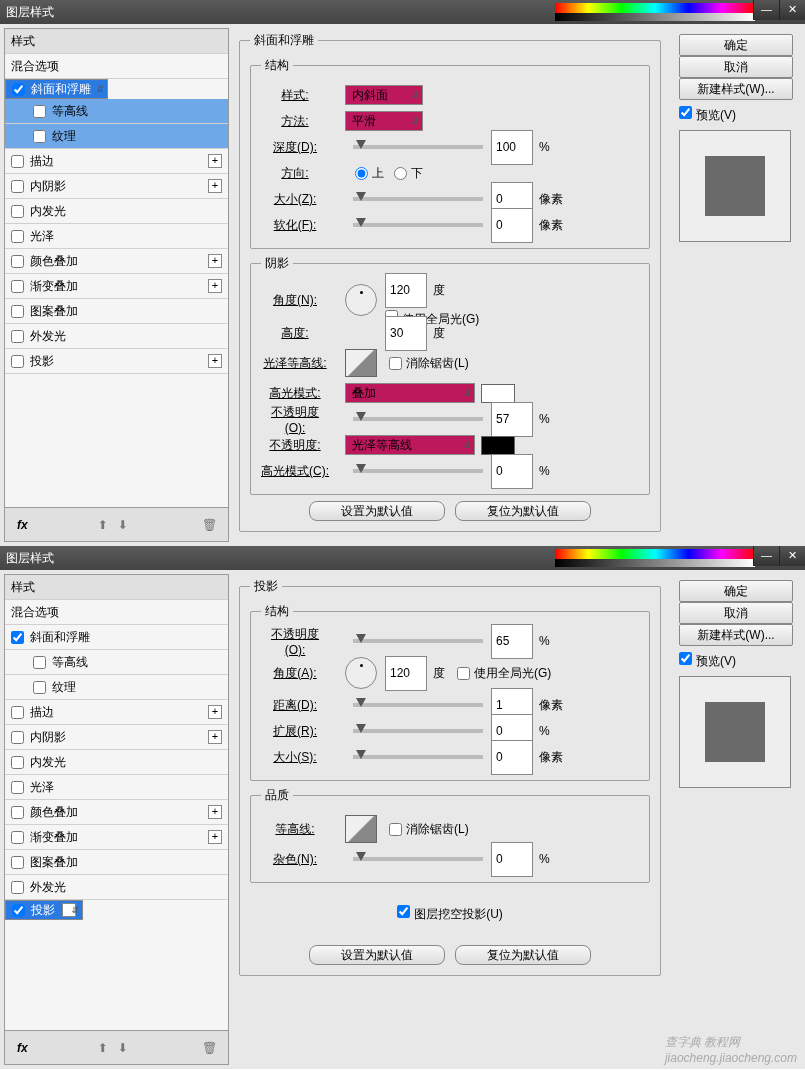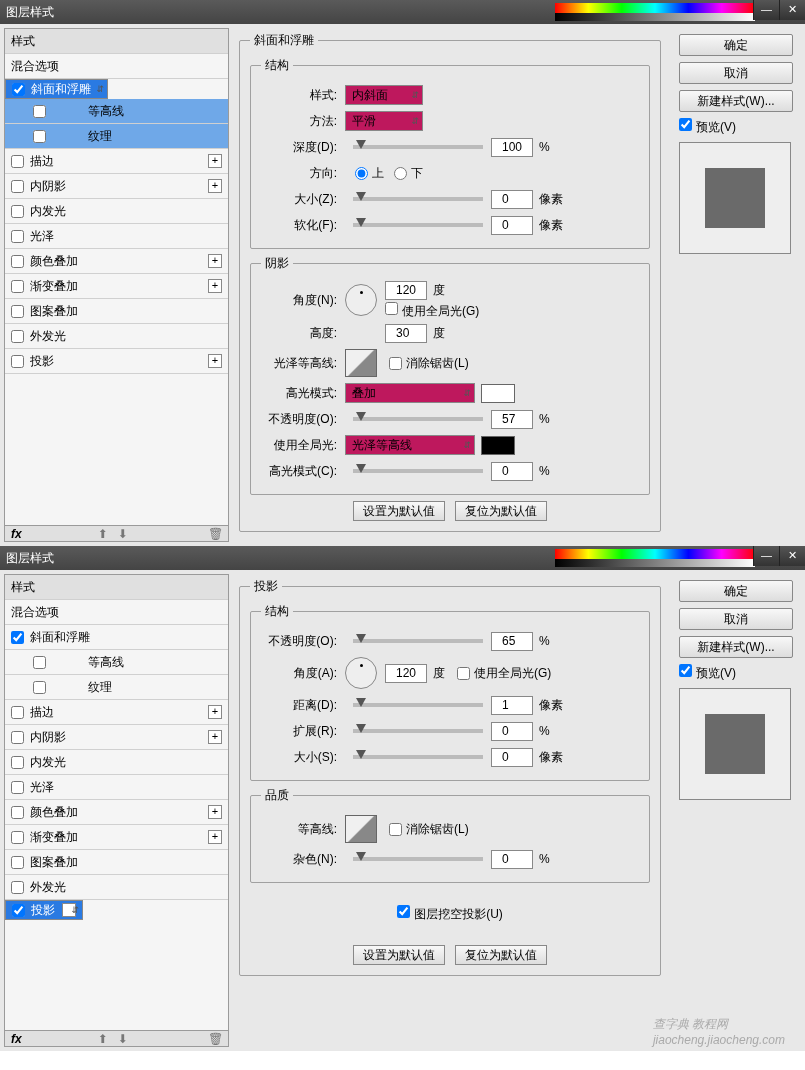--- a/index.html
+++ b/index.html
@@ -10,53 +10,53 @@
 .titlebar .grey { position: absolute; right: 50px; top: 13px; width: 200px; height: 8px; background: linear-gradient(90deg,#000,#fff); }
 .winbtns { position: absolute; right: 0; top: 0; display: flex; }
 .winbtn { width: 26px; height: 20px; background: linear-gradient(#555,#333); color: #fff; text-align: center; line-height: 18px; border-left: 1px solid #222; cursor: pointer; font-size: 11px; }
 .dlgbody { display: flex; padding: 4px; gap: 4px; }
 .leftcol { width: 225px; display: flex; flex-direction: column; }
 .stylelist { border: 1px solid #9a9a9a; background: #f5f5f5; flex: 1; }
 .styleitem { height: 25px; display: flex; align-items: center; padding: 0 6px; border-bottom: 1px solid #d0d0d0; position: relative; cursor: pointer; }
 .styleitem.hdr { background: #e0e0e0; font-weight: normal; }
 .styleitem.sel { background: #2a7ae2; color: #fff; }
 .styleitem.sel2 { background: #6fa8e8; }
-.styleitem.sub { padding-left: 28px; gap: 36px; }
+.styleitem.sub { padding-left: 28px; }
 .styleitem input[type=checkbox] { margin-right: 6px; }
 .plusbox { position: absolute; right: 6px; width: 14px; height: 14px; border: 1px solid #888; background: #fff; text-align: center; line-height: 11px; font-size: 11px; }
-.leftfoot { height: 16px; border: 1px solid #9a9a9a; border-top: none; background: #e0e0e0; display: flex; align-items: flex-end; padding: 0 6px; justify-content: space-between; }
+.leftfoot { height: 34px; border: 1px solid #9a9a9a; border-top: none; background: #e0e0e0; display: flex; align-items: center; padding: 0 12px; justify-content: space-between; }
 .fxbtn { font-style: italic; font-weight: bold; cursor: pointer; }
 .arrows { display: flex; gap: 6px; }
 .arr { width: 14px; height: 14px; color: #777; cursor: pointer; }
 .trash { width: 14px; height: 14px; color: #777; cursor: pointer; }
 .centercol { flex: 1; padding: 4px 6px; }
 fieldset { border: 1px solid #a0a0a0; border-radius: 2px; margin-bottom: 6px; padding: 8px 10px 10px; }
 legend { padding: 0 4px; }
 .row { display: flex; align-items: center; height: 26px; }
-.lbl { width: 84px; text-align: right; padding-right: 8px; }
+.lbl { width: 84px; text-align: center; padding-right: 16px; text-decoration: underline; }
 .sel { height: 20px; border: 1px solid #888; background: #be185d; padding: 0 16px 0 6px; min-width: 78px; position: relative; display: inline-flex; align-items: center; }
 .sel::after { content: "⇵"; position: absolute; right: 3px; font-size: 9px; color: #555; }
 .slider { flex: 1; max-width: 130px; height: 4px; background: #bbb; position: relative; margin: 0 8px; }
 .slider::before { content: ""; position: absolute; top: -5px; left: 3px; width: 0; height: 0; border-left: 5px solid transparent; border-right: 5px solid transparent; border-top: 9px solid #555; }
-.numbox { width: 42px; height: 19px; border: 1px solid #888; background: #fff; text-align: left; padding: 0 10px; }
+.numbox { width: 42px; height: 35px; border: 1px solid #888; background: #fff; text-align: left; padding: 0 4px; }
 .unit { margin-left: 6px; }
 .radio { margin: 0 4px 0 10px; }
 .swatch { width: 34px; height: 19px; border: 1px solid #666; display: inline-block; }
 .contour { width: 32px; height: 28px; border: 1px solid #666; background: linear-gradient(135deg,#f0f0f0 48%, #888 52%); display: inline-block; }
 .dial { width: 32px; height: 32px; border: 1px solid #888; border-radius: 50%; background: #eee; display: inline-block; position: relative; }
 .dial::after { content: ""; position: absolute; width: 3px; height: 3px; background: #000; border-radius: 50%; top: 6px; left: 14px; }
-.btn { height: 20px; padding: 0 9px; border: 1px solid #888; background: linear-gradient(#f8f8f8,#ddd); border-radius: 0; cursor: pointer; display: inline-flex; align-items: center; }
+.btn { height: 20px; padding: 0 31px; border: 1px solid #888; background: linear-gradient(#f8f8f8,#ddd); border-radius: 8px; cursor: pointer; display: inline-flex; align-items: center; }
 .btncenter { display: flex; gap: 10px; justify-content: center; margin-top: 6px; }
 .rightcol { width: 130px; padding: 6px 8px; }
-.rbtn { display: block; width: 100%; height: 22px; border: 1px solid #888; background: linear-gradient(#f8f8f8,#ddd); border-radius: 2px; margin-bottom: 6px; cursor: pointer; text-align: center; line-height: 20px; }
+.rbtn { display: block; width: 100%; height: 22px; border: 1px solid #888; background: linear-gradient(#f8f8f8,#ddd); border-radius: 2px; cursor: pointer; text-align: center; line-height: 20px; }
 .preview { margin-top: 6px; }
 .prevbox { width: 112px; height: 112px; border: 1px solid #888; background: #eee; margin-top: 6px; display: flex; align-items: center; justify-content: center; }
 .prevswatch { width: 60px; height: 60px; background: #6a6a6a; }
 .cb { margin-right: 4px; }
-.watermark { position: absolute; bottom: 4px; right: 20px; color: #aaa; font-size: 11px; font-style: italic; }
+.watermark { position: absolute; bottom: 4px; right: 8px; color: #aaa; font-size: 11px; font-style: italic; }
 </style>
 </head>
 <body>
 
 <div class="dialog">
   <div class="titlebar">
     <span>图层样式</span>
     <div class="spectrum"></div>
     <div class="grey"></div>
     <div class="winbtns">
@@ -212,21 +212,21 @@
               <span style="width:6px"></span>
               <span class="swatch" style="background:#fff"></span>
             </div>
           <div class="row">
               <span class="lbl">不透明度(O):</span>
               <div class="slider"></div>
               <input class="numbox" value="57" style="">
               <span class="unit">%</span>
             </div>
           <div class="row">
-              <span class="lbl">使用全局光:</span>
+              <span class="lbl">不透明度:</span>
               <span class="sel" style="min-width:130px">
                 <span>光泽等高线</span>
               </span>
               <span style="width:6px"></span>
               <span class="swatch" style="background:#000"></span>
             </div>
           <div class="row">
               <span class="lbl">高光模式(C):</span>
               <div class="slider"></div>
               <input class="numbox" value="0" style="">

